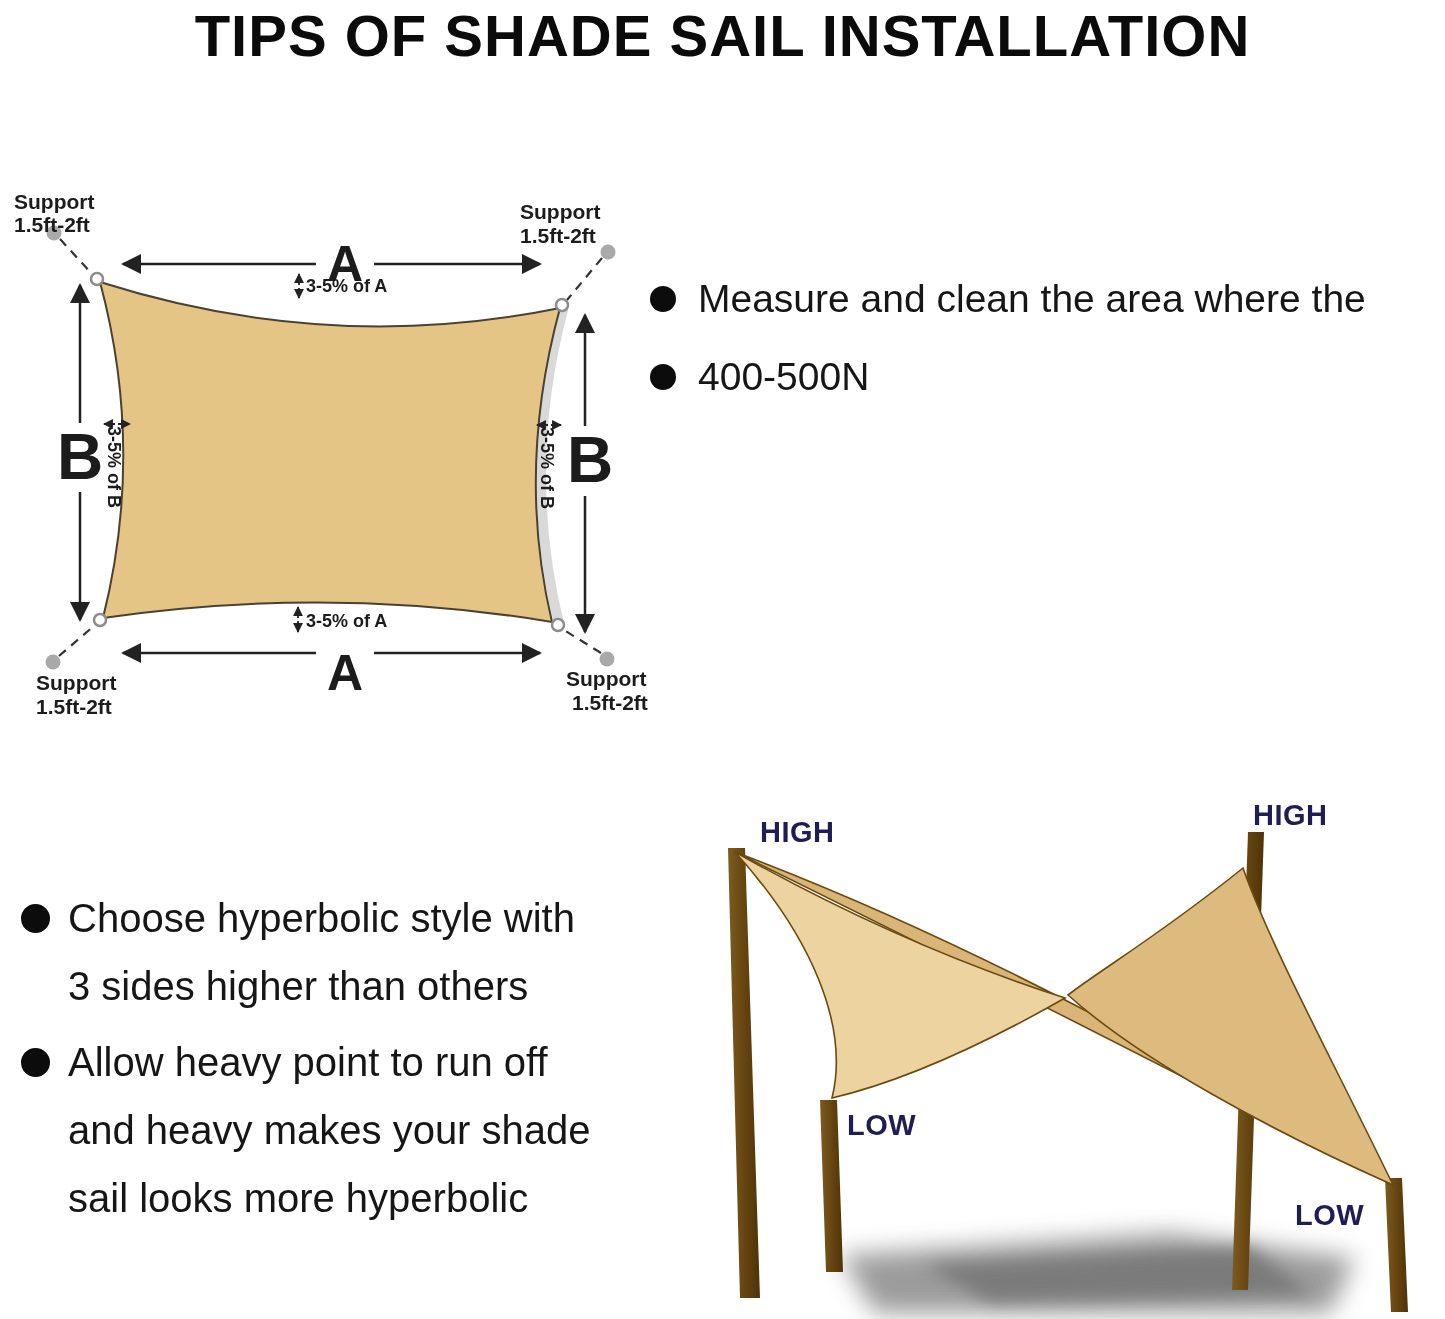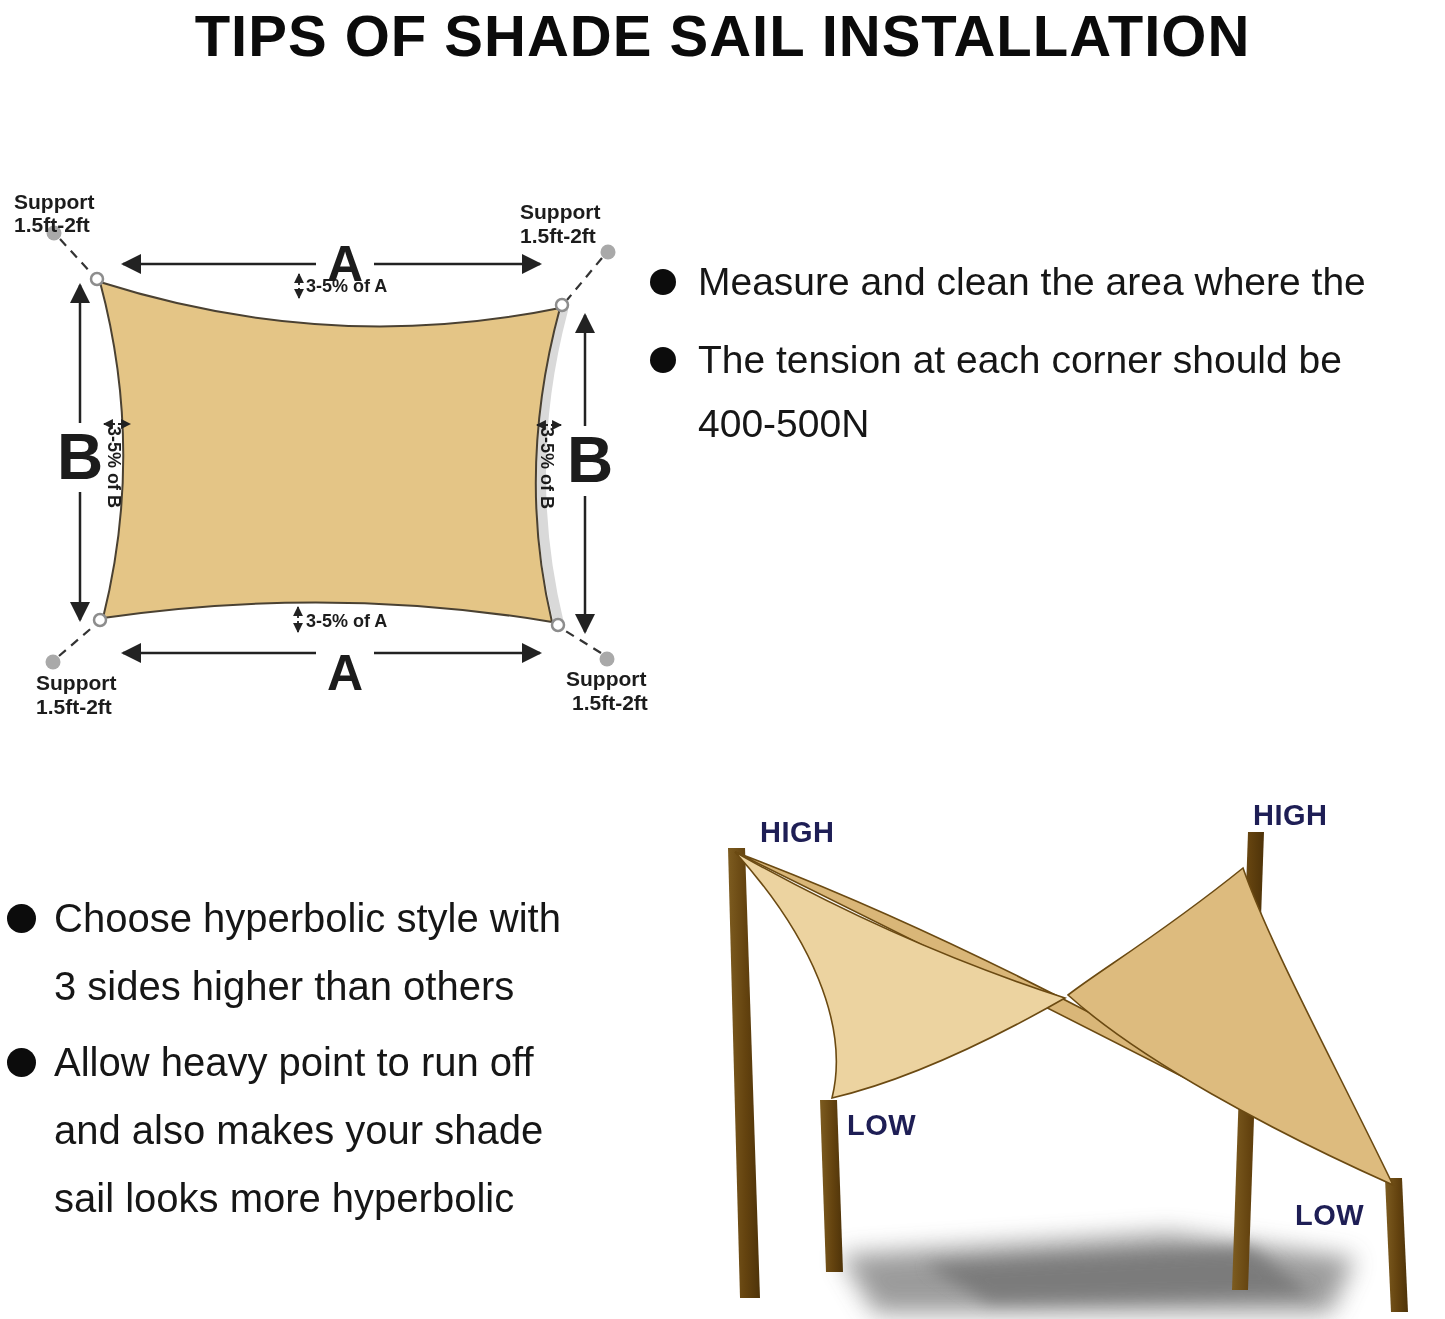--- a/index.html
+++ b/index.html
@@ -6,22 +6,22 @@
   .canvas{
     position:relative;width:1445px;height:1319px;background:#ffffff;
     font-family:"Liberation Sans", sans-serif;color:#141414;overflow:hidden;
   }
   .title{
     position:absolute;top:2px;left:0;width:1445px;text-align:center;
     font-size:58px;font-weight:800;letter-spacing:1px;color:#0b0b0b;
     font-family:"Liberation Sans", sans-serif;white-space:nowrap;
   }
   .tips{position:absolute;}
-  .tips-right{left:650px;top:250px;width:795px;}
-  .tips-left{left:7px;top:884px;width:640px;}
+  .tips-right{left:650px;top:267px;width:795px;}
+  .tips-left{left:21px;top:884px;width:640px;}
   .tip{display:flex;align-items:flex-start;}
   .tips-right .tip{margin-bottom:14px;}
   .tips-left .tip{margin-bottom:8px;}
   .dot{background:#0c0c0c;border-radius:50%;flex:0 0 auto;}
   .tips-right .dot{width:26px;height:26px;margin-top:19px;margin-right:22px;}
   .tips-left .dot{width:29px;height:29px;margin-top:20px;margin-right:18px;}
   .tip-lines{white-space:nowrap;}
   .tips-right .tip-lines{font-size:39px;line-height:64px;color:#161616;}
   .tips-left .tip-lines{font-size:40px;line-height:68px;color:#161616;}
   svg{position:absolute;overflow:visible;}
@@ -137,39 +137,38 @@
   <div class="tips tips-right">
     <div class="tip">
       <span class="dot"></span>
       <div class="tip-lines">
         <div>Measure and clean the area where the</div>
       </div>
     </div>
     <div class="tip">
       <span class="dot"></span>
       <div class="tip-lines">
-        <div>The tension at each corner should be</div>
         <div>400-500N</div>
       </div>
     </div>
   </div>
 
   <div class="tips tips-left">
     <div class="tip">
       <span class="dot"></span>
       <div class="tip-lines">
         <div>Choose hyperbolic style with</div>
         <div>3 sides higher than others</div>
       </div>
     </div>
     <div class="tip">
       <span class="dot"></span>
       <div class="tip-lines">
         <div>Allow heavy point to run off</div>
-        <div>and also makes your shade</div>
+        <div>and heavy makes your shade</div>
         <div>sail looks more hyperbolic</div>
       </div>
     </div>
   </div>
 
   <svg class="svg-scene" width="755" height="534" viewBox="0 0 755 534">
     <defs>
       <linearGradient id="wood" x1="0" y1="0" x2="1" y2="0">
         <stop offset="0" stop-color="#7d5c20"></stop>
         <stop offset="0.55" stop-color="#64430f"></stop>

